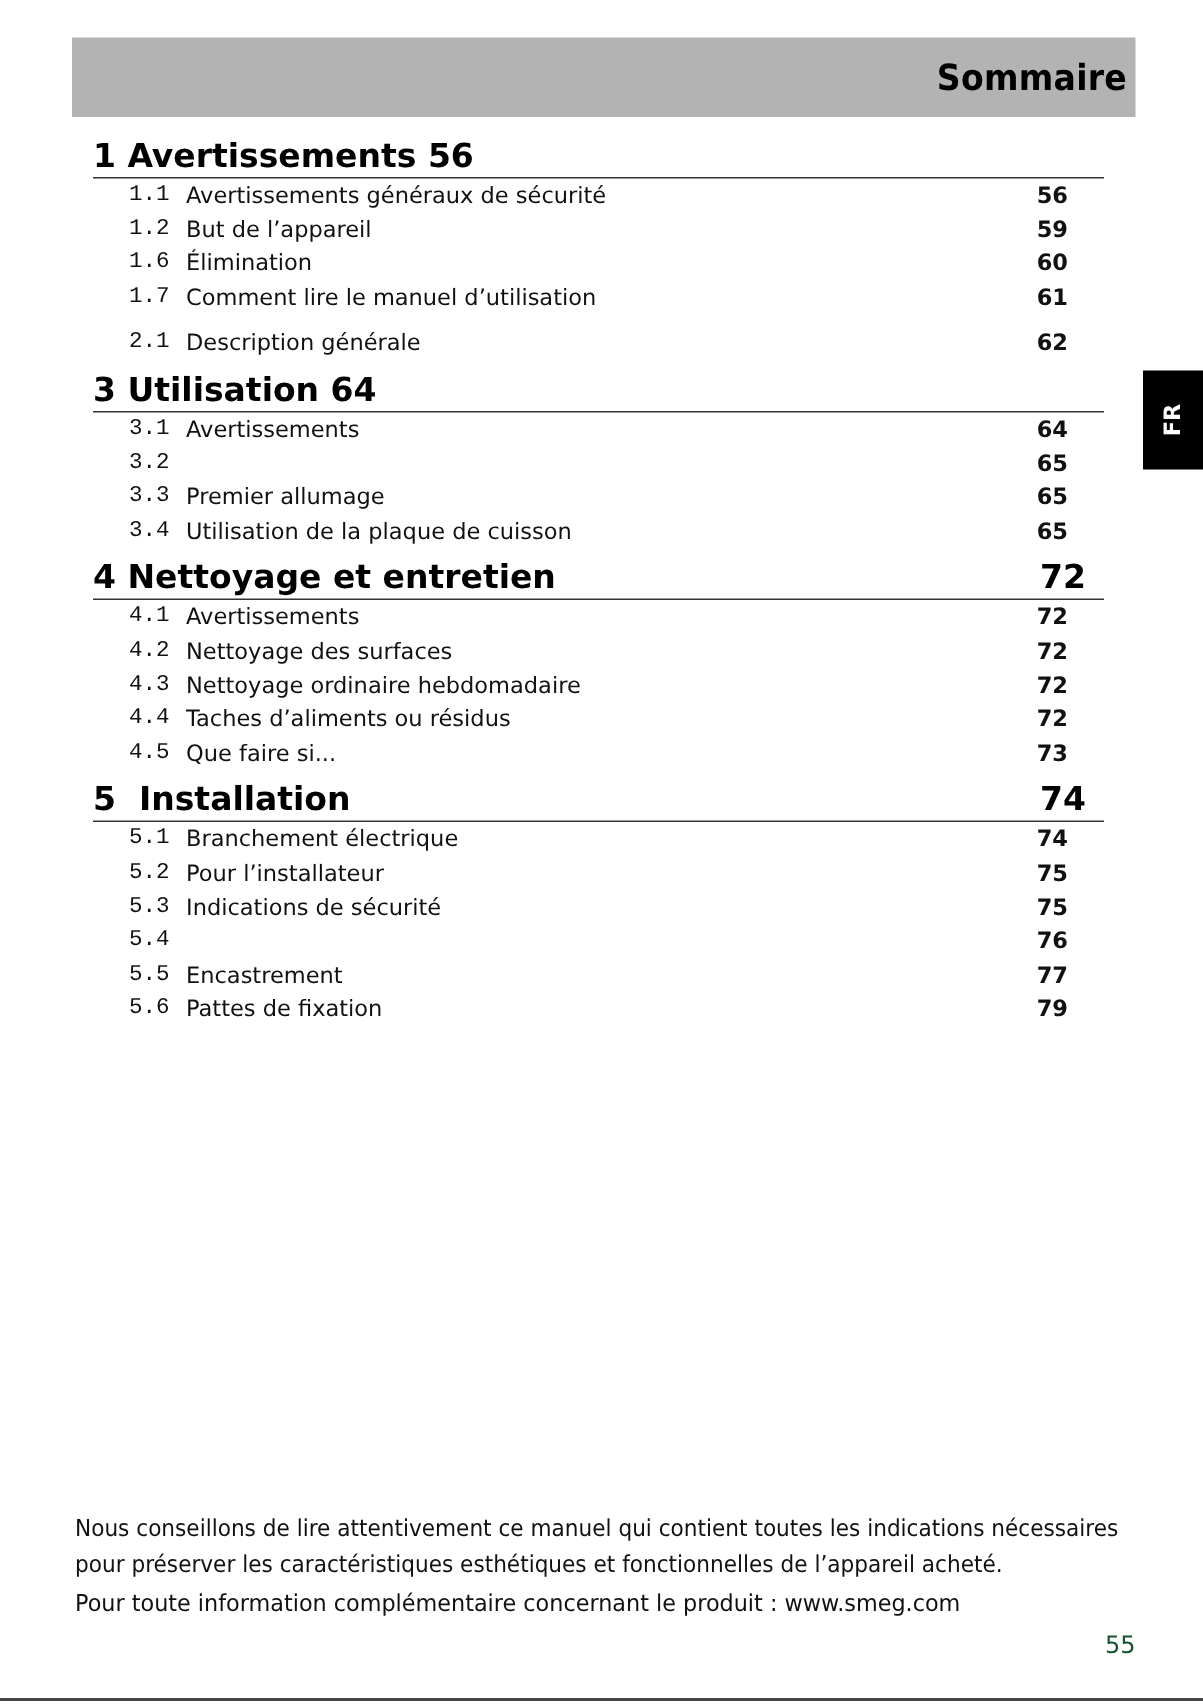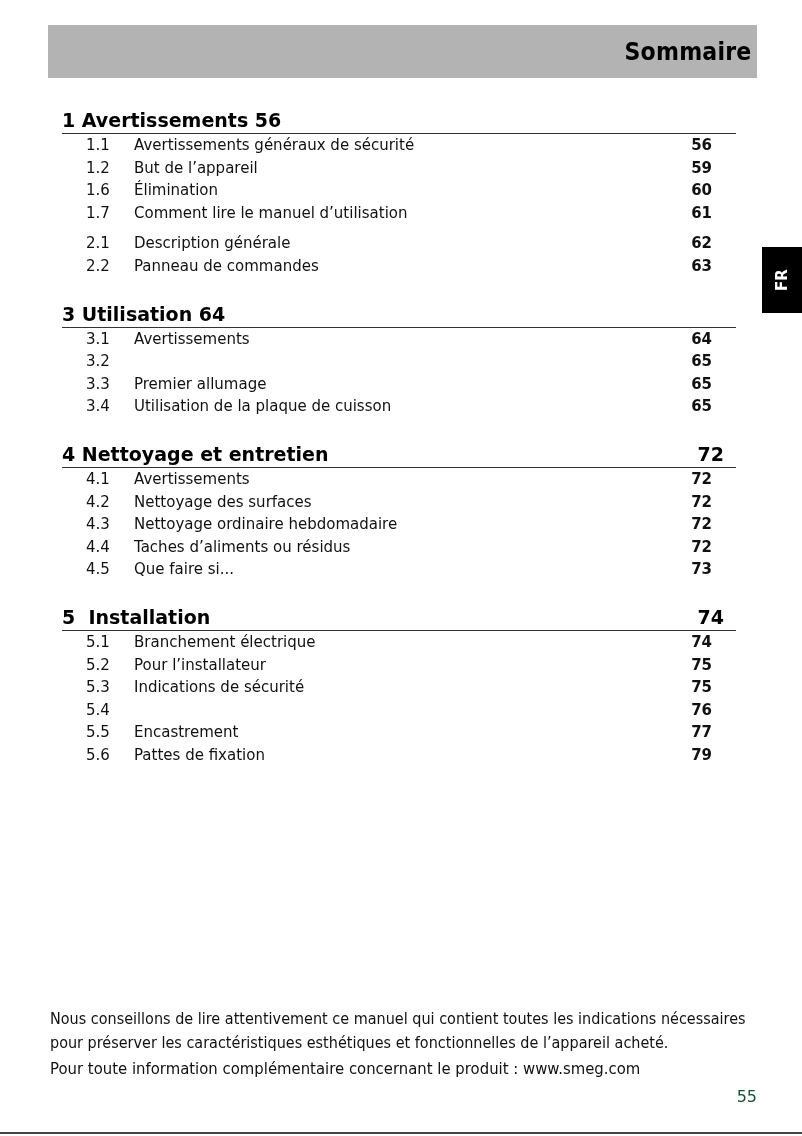--- a/index.html
+++ b/index.html
@@ -13,35 +13,34 @@
       background: #b3b3b3;
       display: flex; align-items: center; justify-content: flex-end;
     }
     .header-bar .title {
       font-size: 24px; font-weight: bold; letter-spacing: 0.2px;
       transform: scaleX(0.92);
     }
     .toc { position: absolute; left: 62px; top: 92px; width: 674px; }
     .section { position: relative; }
     .section-head {
-      font-size: 19px; font-weight: bold; height: 26px; line-height: 26px;
+      font-size: 22px; font-weight: bold; height: 26px; line-height: 26px;
       border-bottom: 1px solid #333; position: relative;
       transform-origin: left; 
-      margin-top: 15px;
     }
     .section-head .page {
       position: absolute; right: 12px; top: 0; font-weight: bold;
     }
     .sub-list { margin: 0; padding: 0; list-style: none; }
     .sub-item {
       position: relative; height: 22.6px; line-height: 22.6px; font-size: 15px;
       color: #111;
     }
-    .sub-item .num { position: absolute; left: 24px; }
-    .sub-item .label { position: absolute; left: 62px; margin-left: 10px; }
+    .sub-item .num { position: absolute; left: 24px; font-family: Liberation Mono, monospace; }
+    .sub-item .label { position: absolute; left: 62px; }
     .sub-item .page { position: absolute; right: 24px; font-weight: bold; }
     .sec-gap { height: 8px; }
     .lang-tab {
       position: absolute; left: 762px; top: 247px; width: 40px; height: 66px;
       background: #000; color: #fff;
       display: flex; align-items: center; justify-content: center;
     }
     .lang-tab span {
       display: inline-block; transform: rotate(-90deg);
       font-weight: bold; font-size: 15px;
@@ -103,25 +102,20 @@
   </div>
   <div class="sec-gap"></div>
 
   <div class="section">
     <ul class="sub-list">
       <li class="sub-item">
           <span class="num">2.1</span>
           <span class="label">Description générale</span>
           <span class="page">62</span>
         </li>
-      <li class="sub-item">
-          <span class="num">2.2</span>
-          <span class="label">Panneau de commandes</span>
-          <span class="page">63</span>
-        </li>
     </ul>
   </div>
   <div class="sec-gap"></div>
 
   <div class="section">
     <div class="section-head">
       <span>3 Utilisation 64</span>
       <span class="page"></span>
     </div>
     <ul class="sub-list">

